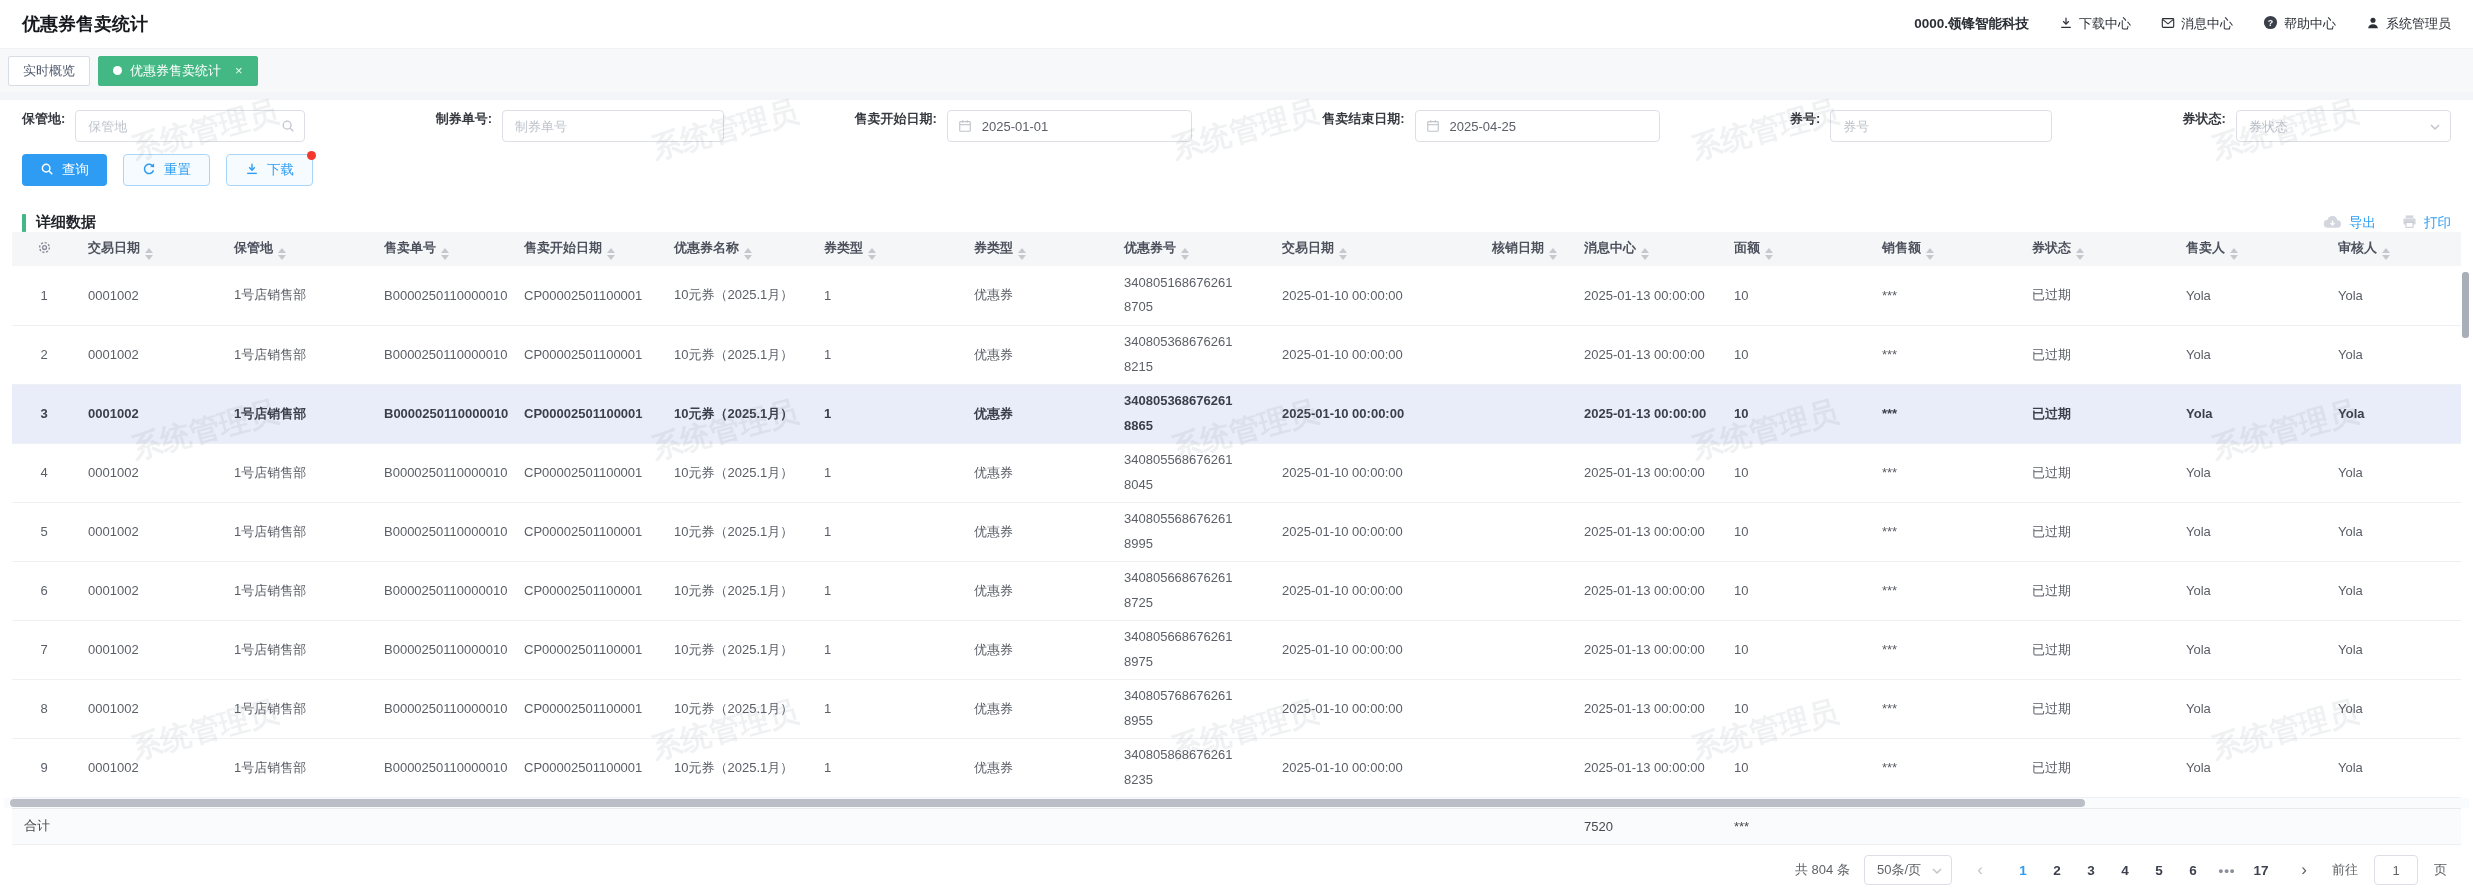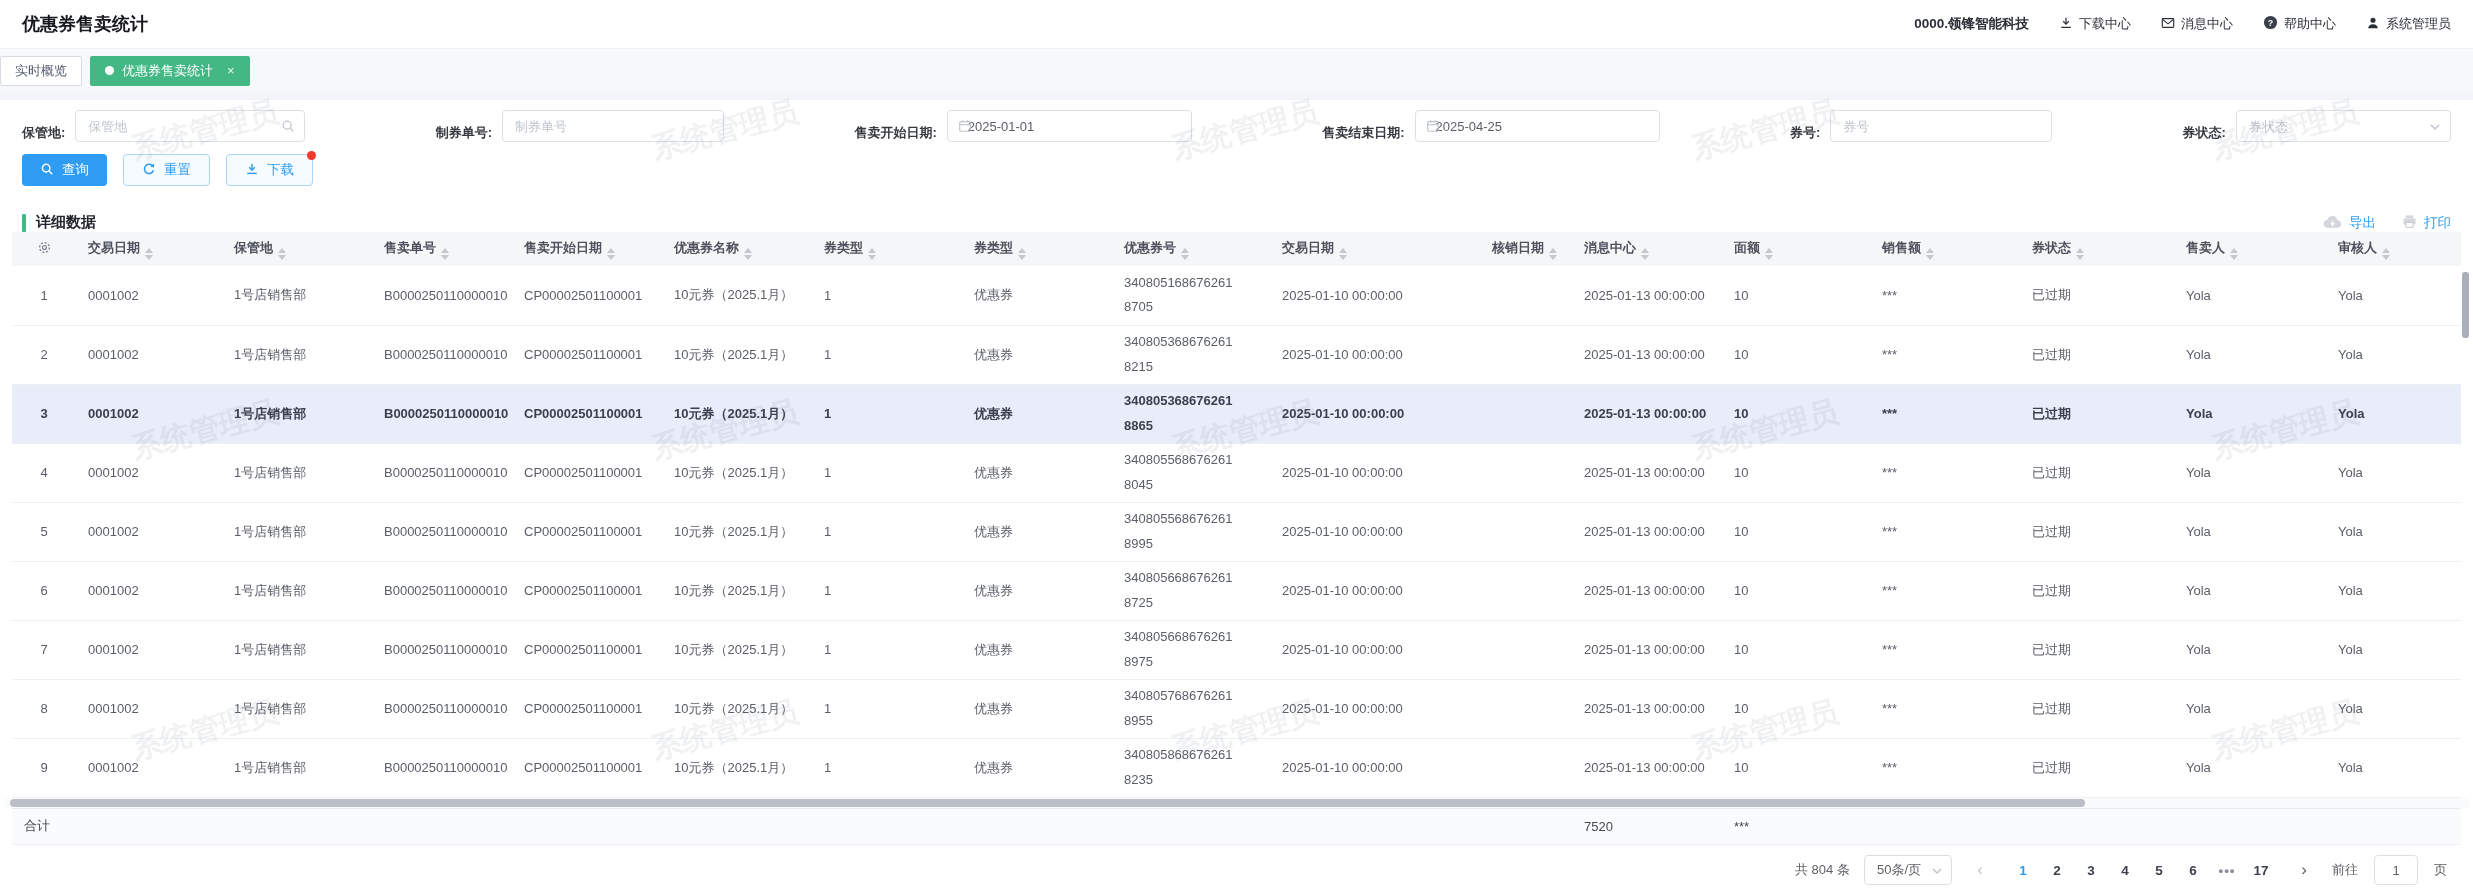--- a/index.html
+++ b/index.html
@@ -10,42 +10,42 @@
   .topbar { height:48px; display:flex; align-items:center; justify-content:space-between;
     padding:0 22px; background:#fff; }
   .page-title { font-size:18px; font-weight:700; color:#16181d; }
   .topbar-right { display:flex; align-items:center; gap:30px; font-size:13px; color:#2b2f36; }
   .company { font-weight:700; font-size:13.5px; }
   .top-item { display:flex; align-items:center; gap:6px; cursor:pointer; }
   .top-item svg { flex:none; }
 
   
   .tabstrip { height:44px; background:#f7f8fa; border-top:1px solid #f0f1f4;
-    display:flex; align-items:center; padding:0 0; gap:8px; }
+    display:flex; align-items:center; padding:0 8px; gap:8px; }
   .tab { height:30px; display:flex; align-items:center; gap:8px; padding:0 14px;
     font-size:13px; border-radius:2px; cursor:pointer; }
   .tab.plain { background:#fff; border:1px solid #d8dce5; color:#515a6e; }
   .tab.active { background:var(--green,#43b884); color:#fff; border:1px solid #43b884; }
   .tab .dot { width:9px; height:9px; border-radius:50%; background:#fff; }
   .tab .close { margin-left:6px; font-size:13px; opacity:.9; }
   .gapband { height:8px; background:#f3f5f8; }
 
   
   .filters { display:flex; align-items:center; justify-content:space-between;
     padding:10px 22px 6px; }
-  .filter { display:flex; align-items:flex-end; }
+  .filter { display:flex; align-items:flex-start; }
   .filter label { font-size:13px; font-weight:700; color:#36393f; margin-right:10px; white-space:nowrap; }
   .inp { position:relative; height:32px; display:flex; align-items:center; }
   .inp input { width:100%; height:32px; border:1px solid #dcdfe6; border-radius:4px;
     font-size:13px; color:#606266; padding:0 12px; outline:none; background:#fff;
     font-family:inherit; }
   .inp input::placeholder { color:#bfc4cc; }
   .w-search { width:230px; } .w-search input { padding-right:32px; }
   .w-text { width:222px; }
-  .w-date { width:245px; } .w-date input { padding-left:20px; color:#5a5e66; }
+  .w-date { width:245px; } .w-date input { padding-left:34px; color:#5a5e66; }
   .w-select { width:215px; } .w-select input { padding-right:30px; }
   .icon-right { position:absolute; right:10px; top:9px; pointer-events:none; }
   .icon-left { position:absolute; left:11px; top:9px; pointer-events:none; }
 
   
   .actions { display:flex; align-items:center; gap:16px; padding:6px 22px 10px; }
   .btn { height:32px; display:flex; align-items:center; gap:8px; padding:0 18px;
     border-radius:4px; font-size:13.5px; cursor:pointer; border:none; font-family:inherit; position:relative; }
   .btn-primary { background:var(--blue,#2d9cf2); color:#fff; }
   .btn-ghost { background:#f6fbff; border:1px solid #a9d6f8; color:var(--blue,#2d9cf2); }

